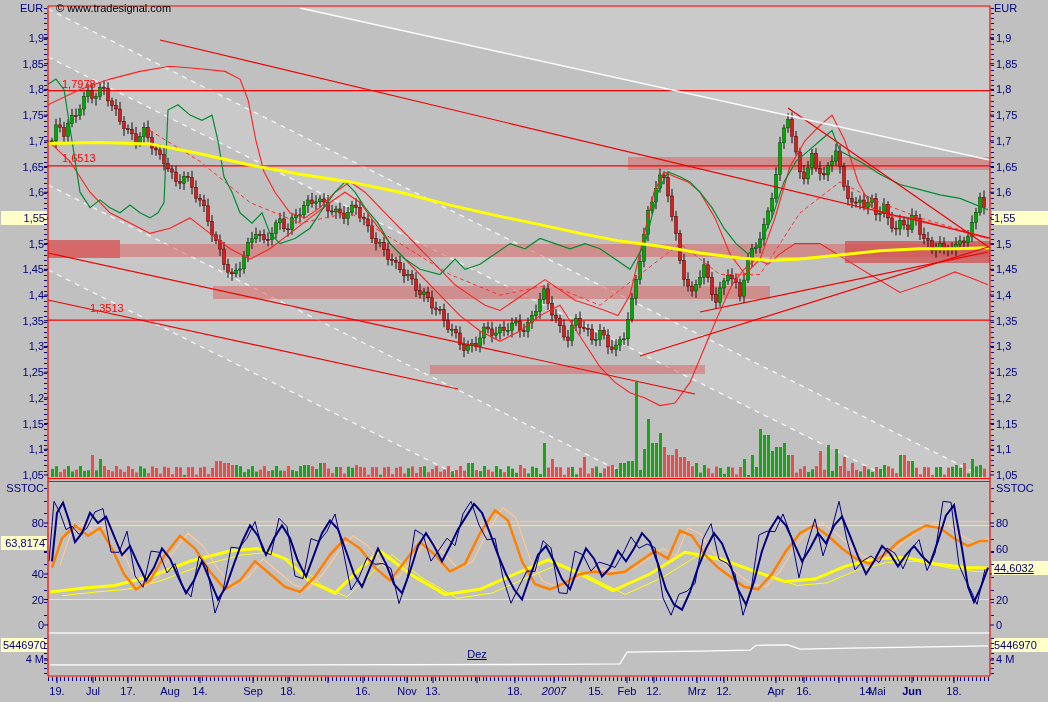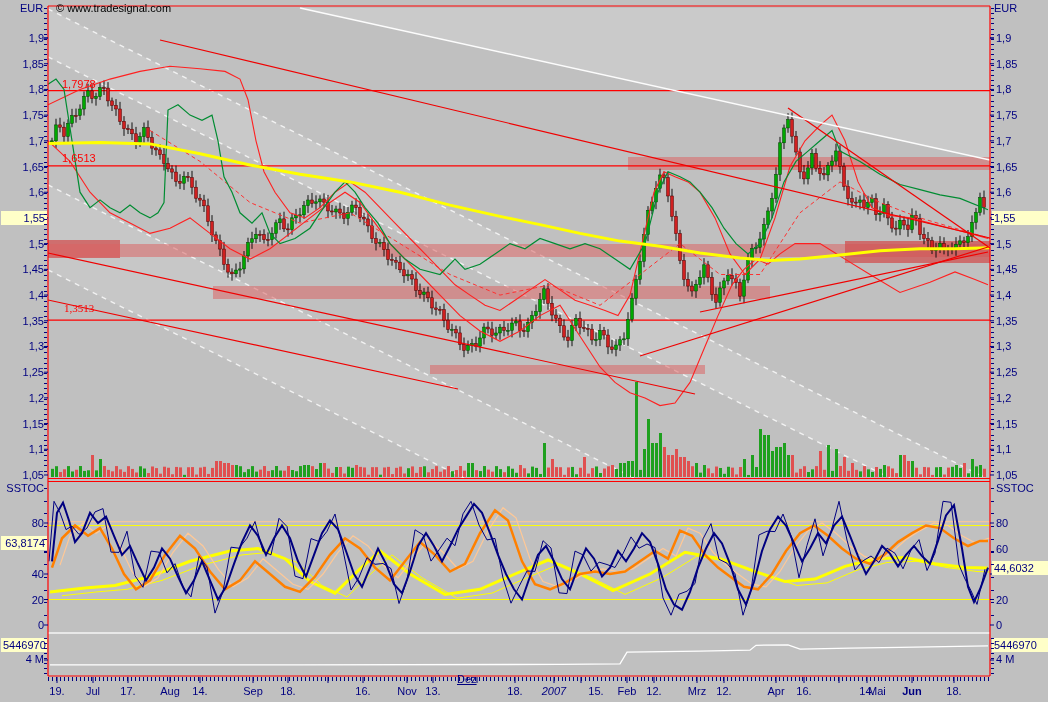--- a/index.html
+++ b/index.html
@@ -869,29 +869,29 @@
       <line x1="912" y1="677" x2="912" y2="683" stroke="#000080" stroke-width="1"></line>
       <line x1="954" y1="677" x2="954" y2="683" stroke="#000080" stroke-width="1"></line>
     </svg>
 
   <div class="lbl" style="left:20px;top:1px;">EUR</div>
   <div class="lbl black" style="left:56px;top:1px;">© www.tradesignal.com</div>
   <div class="lbl" style="left:994px;top:1px;">EUR</div>
 
   <div class="lbl red" style="left:62px;top:77px;">1,7978</div>
   <div class="lbl red" style="left:62px;top:151px;">1,6513</div>
-  <div class="lbl red" style="left:64px;top:301px;font-family:Liberation Serif, serif;">1,3513</div>
+  <div class="lbl red" style="left:90px;top:301px;">1,3513</div>
 
   <div class="hl left-side" style="top:211px;">1,55</div>
   <div class="hl right-side" style="top:211px;">1,55</div>
 
   <div class="lbl right-align" style="left:2px;top:481px;width:42px;">SSTOC</div>
   <div class="lbl" style="left:996px;top:481px;">SSTOC</div>
   <div class="hl left-side" style="top:536px;">63,8174</div>
-  <div class="hl right-side" style="top:561px;">44,6032</div>
+  <div class="hl right-side" style="top:561px;text-decoration:underline;">44,6032</div>
 
   <div class="hl left-side" style="top:638px;">5446970</div>
   <div class="hl right-side" style="top:638px;">5446970</div>
   <div class="lbl right-align" style="left:2px;top:652px;width:42px;">4 M</div>
   <div class="lbl" style="left:996px;top:652px;">4 M</div>
 
   <div class="tickstrip-y" style="left:44px;top:8px;height:468px;"></div>
   <div class="tickstrip-y" style="left:991px;top:8px;height:468px;"></div>
   <div class="tickstrip-y coarse" style="left:44px;top:488px;height:140px;"></div>
   <div class="tickstrip-y coarse" style="left:991px;top:488px;height:140px;"></div>
@@ -946,21 +946,21 @@
       <div class="lbl" style="top: 684px; left: 73px; width: 40px; text-align: center;">Jul</div>
       <div class="lbl" style="top: 684px; left: 108px; width: 40px; text-align: center;">17.</div>
       <div class="lbl" style="top: 684px; left: 150px; width: 40px; text-align: center;">Aug</div>
       <div class="lbl" style="top: 684px; left: 180px; width: 40px; text-align: center;">14.</div>
       <div class="lbl" style="top: 684px; left: 233px; width: 40px; text-align: center;">Sep</div>
       <div class="lbl" style="top: 684px; left: 268px; width: 40px; text-align: center;">18.</div>
       <div class="lbl" style="top: 684px; left: 308px; width: 40px; text-align: right; margin-top: 38px;">Okt</div>
       <div class="lbl" style="top: 684px; left: 343px; width: 40px; text-align: center;">16.</div>
       <div class="lbl" style="top: 684px; left: 387px; width: 40px; text-align: center;">Nov</div>
       <div class="lbl" style="top: 684px; left: 413px; width: 40px; text-align: center;">13.</div>
-      <div class="lbl" style="top: 672px; left: 457px; width: 40px; text-align: left; text-decoration: underline;">Dez</div>
+      <div class="lbl" style="top: 647px; left: 457px; width: 40px; text-align: center; text-decoration: underline;">Dez</div>
       <div class="lbl" style="top: 684px; left: 495px; width: 40px; text-align: center;">18.</div>
       <div class="lbl" style="top: 684px; left: 534px; width: 40px; text-align: center; font-style: italic;">2007</div>
       <div class="lbl" style="top: 684px; left: 576px; width: 40px; text-align: center;">15.</div>
       <div class="lbl" style="top: 684px; left: 607px; width: 40px; text-align: center;">Feb</div>
       <div class="lbl" style="top: 684px; left: 634px; width: 40px; text-align: center;">12.</div>
       <div class="lbl" style="top: 684px; left: 677px; width: 40px; text-align: center;">Mrz</div>
       <div class="lbl" style="top: 684px; left: 704px; width: 40px; text-align: center;">12.</div>
       <div class="lbl" style="top: 684px; left: 756px; width: 40px; text-align: center;">Apr</div>
       <div class="lbl" style="top: 684px; left: 784px; width: 40px; text-align: center;">16.</div>
       <div class="lbl" style="top: 684px; left: 868px; width: 40px; text-align: left;">Mai</div>

